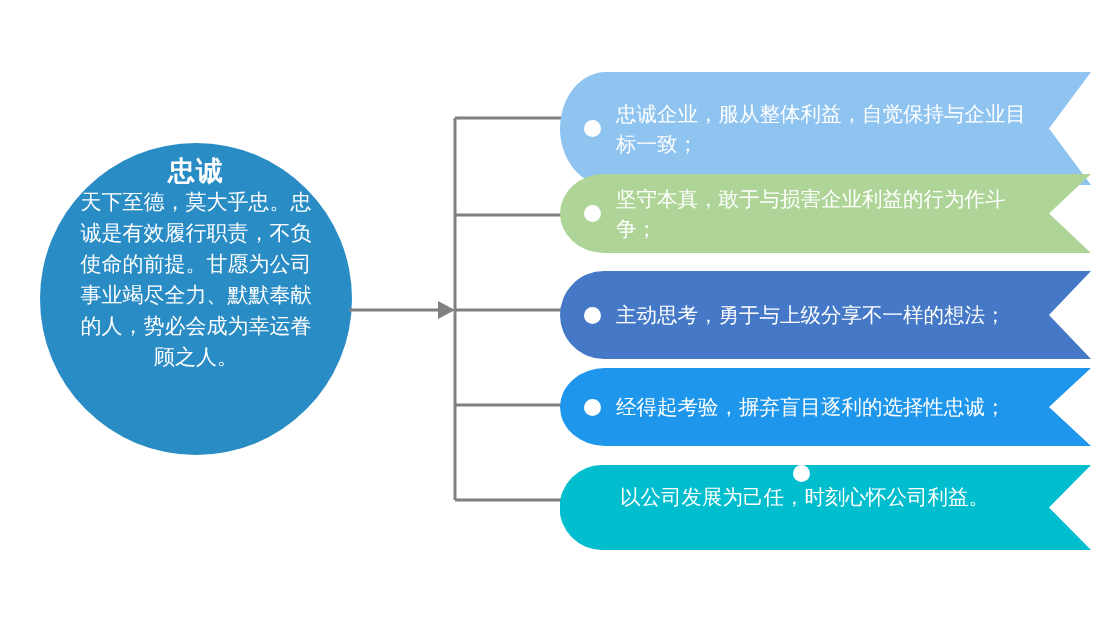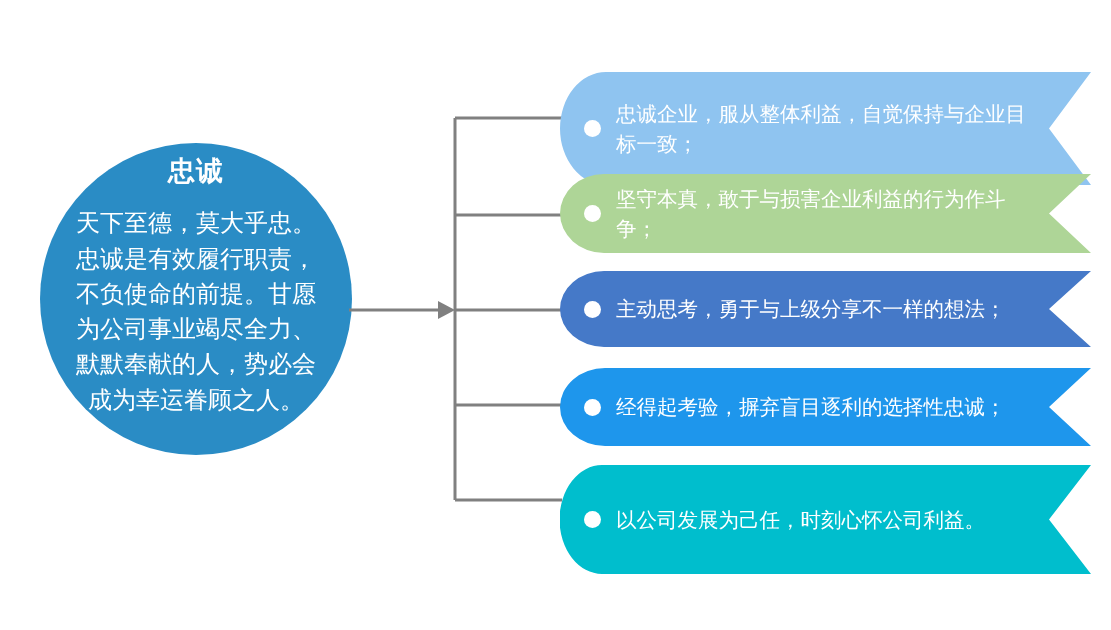--- a/index.html
+++ b/index.html
@@ -35,23 +35,23 @@
     text-align: center;
   }
   .hub-title {
     margin-top: 12px;
     font-size: 27px;
     font-weight: bold;
     letter-spacing: 1px;
     line-height: 1.2;
   }
   .hub-body {
-    margin-top: 18px;
+    margin-top: 0;
     width: 248px;
-    font-size: 24px;
+    font-size: 21px;
     line-height: 1.47;
     text-align: center;
   }
 
   
   #connectors {
     position: absolute;
     left: 0;
     top: 0;
     width: 1111px;
@@ -94,23 +94,23 @@
     position: relative;
     color: #ffffff;
     font-size: 20.5px;
     line-height: 1.42;
     letter-spacing: 0px;
   }
 
   
   #banner-0 { top: 72px;  height: 113px; }
   #banner-1 { top: 174px; height: 79px; }
-  #banner-2 { top: 271px; height: 76px; }
+  #banner-2 { top: 271px; height: 88px; }
   #banner-3 { top: 368px; height: 78px; }
-  #banner-4 { top: 465px; height: 109px; }
+  #banner-4 { top: 465px; height: 85px; flex-direction: column; }
 </style>
 </head>
 <body>
 
 <div id="canvas">
 
   <div class="hub" id="hub" style="background: rgb(42, 140, 197);">
     <div class="hub-title">忠诚</div>
     <div class="hub-body">天下至德，莫大乎忠。忠诚是有效履行职责，不负使命的前提。甘愿为公司事业竭尽全力、默默奉献的人，势必会成为幸运眷顾之人。</div>
   </div>

